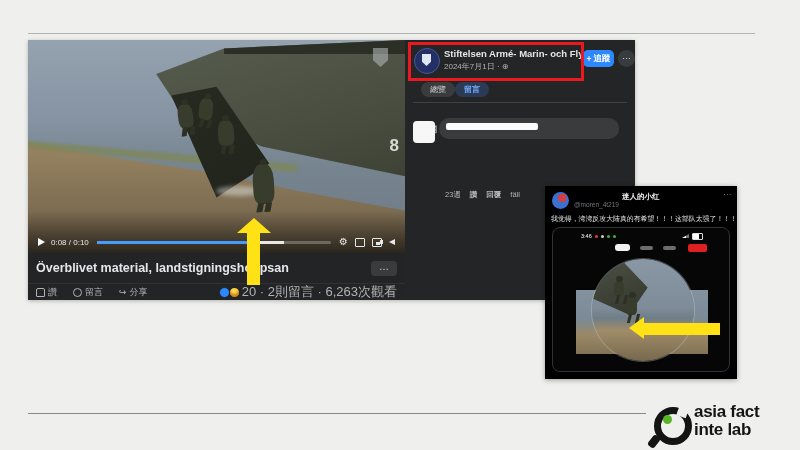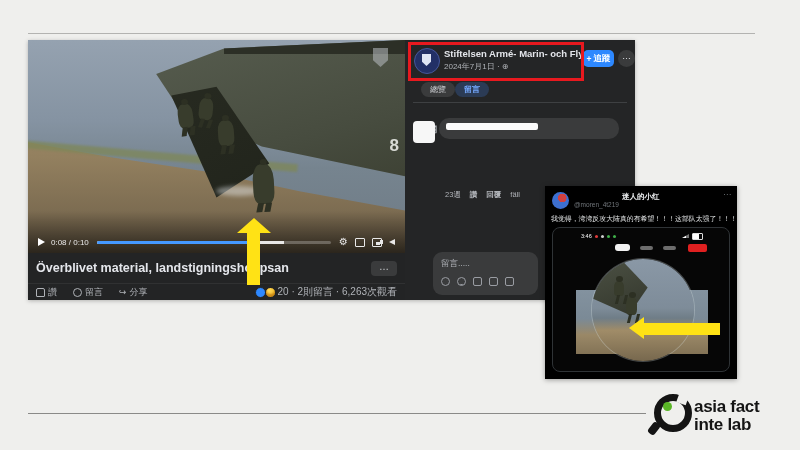--- a/index.html
+++ b/index.html
@@ -41,21 +41,21 @@
   .ic-vol{width:0;height:0;border-top:3px solid transparent;border-bottom:3px solid transparent;border-right:6px solid #e8e8e8;position:relative;margin-right:10px;}
   .ic-vol::after{content:"";position:absolute;left:-9px;top:-2px;width:3px;height:4px;background:#e8e8e8;}
   .title-bar{position:relative;height:30px;background:#232425;display:flex;align-items:center;padding:0 8px;border-bottom:1px solid #303132;}
   .vtitle{color:#e4e6eb;font-weight:bold;font-size:12.5px;flex:1;white-space:nowrap;overflow:hidden;}
   .more-pill{width:26px;height:15px;background:#3a3b3c;border-radius:4px;color:#cfd1d5;font-size:10px;line-height:11px;text-align:center;}
   .action-bar{height:16px;display:flex;align-items:center;padding:0 8px;color:#b0b3b8;font-size:9px;background:#232425;}
   .act{display:flex;align-items:center;margin-right:16px;gap:3px;}
   .ic-thumb{width:7px;height:7px;border:1px solid #b0b3b8;border-radius:2px 2px 1px 1px;}
   .ic-cmt{width:7px;height:7px;border:1px solid #b0b3b8;border-radius:50%;}
   .ic-share{font-size:9px;line-height:1;}
-  .stats{margin-left:auto;display:flex;align-items:center;gap:2px;font-size:10px;color:#b0b3b8;white-space:nowrap;}
+  .stats{margin-left:auto;display:flex;align-items:center;gap:2px;font-size:13px;color:#b0b3b8;white-space:nowrap;}
   .rx{width:9px;height:9px;border-radius:50%;border:1px solid #232425;}
   .rx-like{background:#2d88ff;}
   .rx-haha{background:radial-gradient(circle at 35% 30%,#ffd95c,#f3b611);margin-left:-3px;box-shadow:inset 0 -3px 2px rgba(160,80,0,.5);}
   .arrow-head{position:absolute;left:209px;top:178px;width:0;height:0;border-left:17px solid transparent;border-right:17px solid transparent;border-bottom:15px solid #ffe215;z-index:6;}
   .arrow-shaft{position:absolute;left:219px;top:191px;width:13px;height:54px;background:#ffe215;z-index:6;}
 
   
   .comments-col{position:relative;flex:1;background:#242526;}
   .fb-avatar{position:absolute;left:9px;top:8px;width:24px;height:24px;border-radius:50%;background:#223066;border:1px solid #45579b;}
   .fb-avatar::after{content:"";position:absolute;left:7px;top:5px;width:9px;height:12px;background:#dfe6f5;clip-path:polygon(0 0,100% 0,100% 65%,50% 100%,0 65%);}
@@ -109,21 +109,21 @@
   .pill-r{width:19px;height:8px;background:#e02020;border-radius:2px;margin-left:12px;}
   .photo-rect{position:absolute;left:23px;top:62px;width:132px;height:64px;background:linear-gradient(180deg,#83929f 0%,#7b8a96 45%,#9a8867 70%,#837356 100%);}
   .tw-circle{position:absolute;left:39px;top:31px;width:102px;height:102px;border-radius:50%;overflow:hidden;background:linear-gradient(180deg,#8a98a6 0%,#7e8c99 48%,#6f7d87 58%,#a08c68 70%,#77684e 100%);box-shadow:0 0 0 1px rgba(220,230,230,.3);}
   .tw-boat{position:absolute;left:0;top:0;width:70%;height:70%;background:linear-gradient(160deg,#4c5144,#2c2f25);clip-path:polygon(0 18%,40% 0,78% 40%,52% 78%,0 55%);}
   .tw-s1{left:34px;top:38px;width:11px;height:18px;}
   .tw-s2{left:22px;top:22px;width:10px;height:15px;}
   .tw-arrow-head{position:absolute;left:76px;top:89px;width:0;height:0;border-top:11px solid transparent;border-bottom:11px solid transparent;border-right:15px solid #ffe215;z-index:4;}
   .tw-arrow-shaft{position:absolute;left:91px;top:95px;width:76px;height:12px;background:#ffe215;z-index:4;}
 
   
-  .afcl{position:absolute;left:648px;top:390px;display:flex;align-items:flex-end;gap:8px;}
+  .afcl{position:absolute;left:648px;top:403px;display:flex;align-items:flex-start;gap:8px;}
   .mag{position:relative;width:38px;height:44px;}
   .mag-ring{position:absolute;left:6px;top:4px;width:24px;height:24px;border:7px solid #141414;border-radius:50%;}
   .mag-gap{position:absolute;left:30px;top:2px;width:10px;height:12px;background:#efefed;transform:rotate(20deg);}
   .mag-handle{position:absolute;left:2px;top:32px;width:8px;height:13px;background:#141414;border-radius:3px;transform:rotate(38deg);}
   .mag-dot{position:absolute;left:15px;top:12px;width:9px;height:9px;border-radius:50%;background:#59b526;}
   .afcl-text{font-size:17px;line-height:1.05;font-weight:bold;color:#141414;letter-spacing:-.3px;}
 </style>
 </head>
 <body>
 
@@ -210,30 +210,20 @@
       <div class="bubble">
         <div class="name-blur"></div>
       </div>
       <div class="cm-meta">
         <span>23週</span>
         <b>讚</b>
         <b>回覆</b>
         <span>fäll</span>
       </div>
 
-      <div class="composer">
-        <div class="ph">留言.....</div>
-        <div class="crow">
-          <span class="cic r"></span>
-          <span class="cic smile"></span>
-          <span class="cic sq"></span>
-          <span class="cic sq"></span>
-          <span class="cic sq"></span>
-        </div>
-      </div>
     </div>
   </div>
 
   <div class="tweet">
     <div class="tw-avatar"></div>
     <div class="tw-name">迷人的小红</div>
     <div class="tw-handle">@moren_4t219</div>
     <div class="tw-more">⋯</div>
     <div class="tw-text">我觉得，湾湾反攻大陆真的有希望！！！这部队太强了！！！</div>
     <div class="tw-card">

